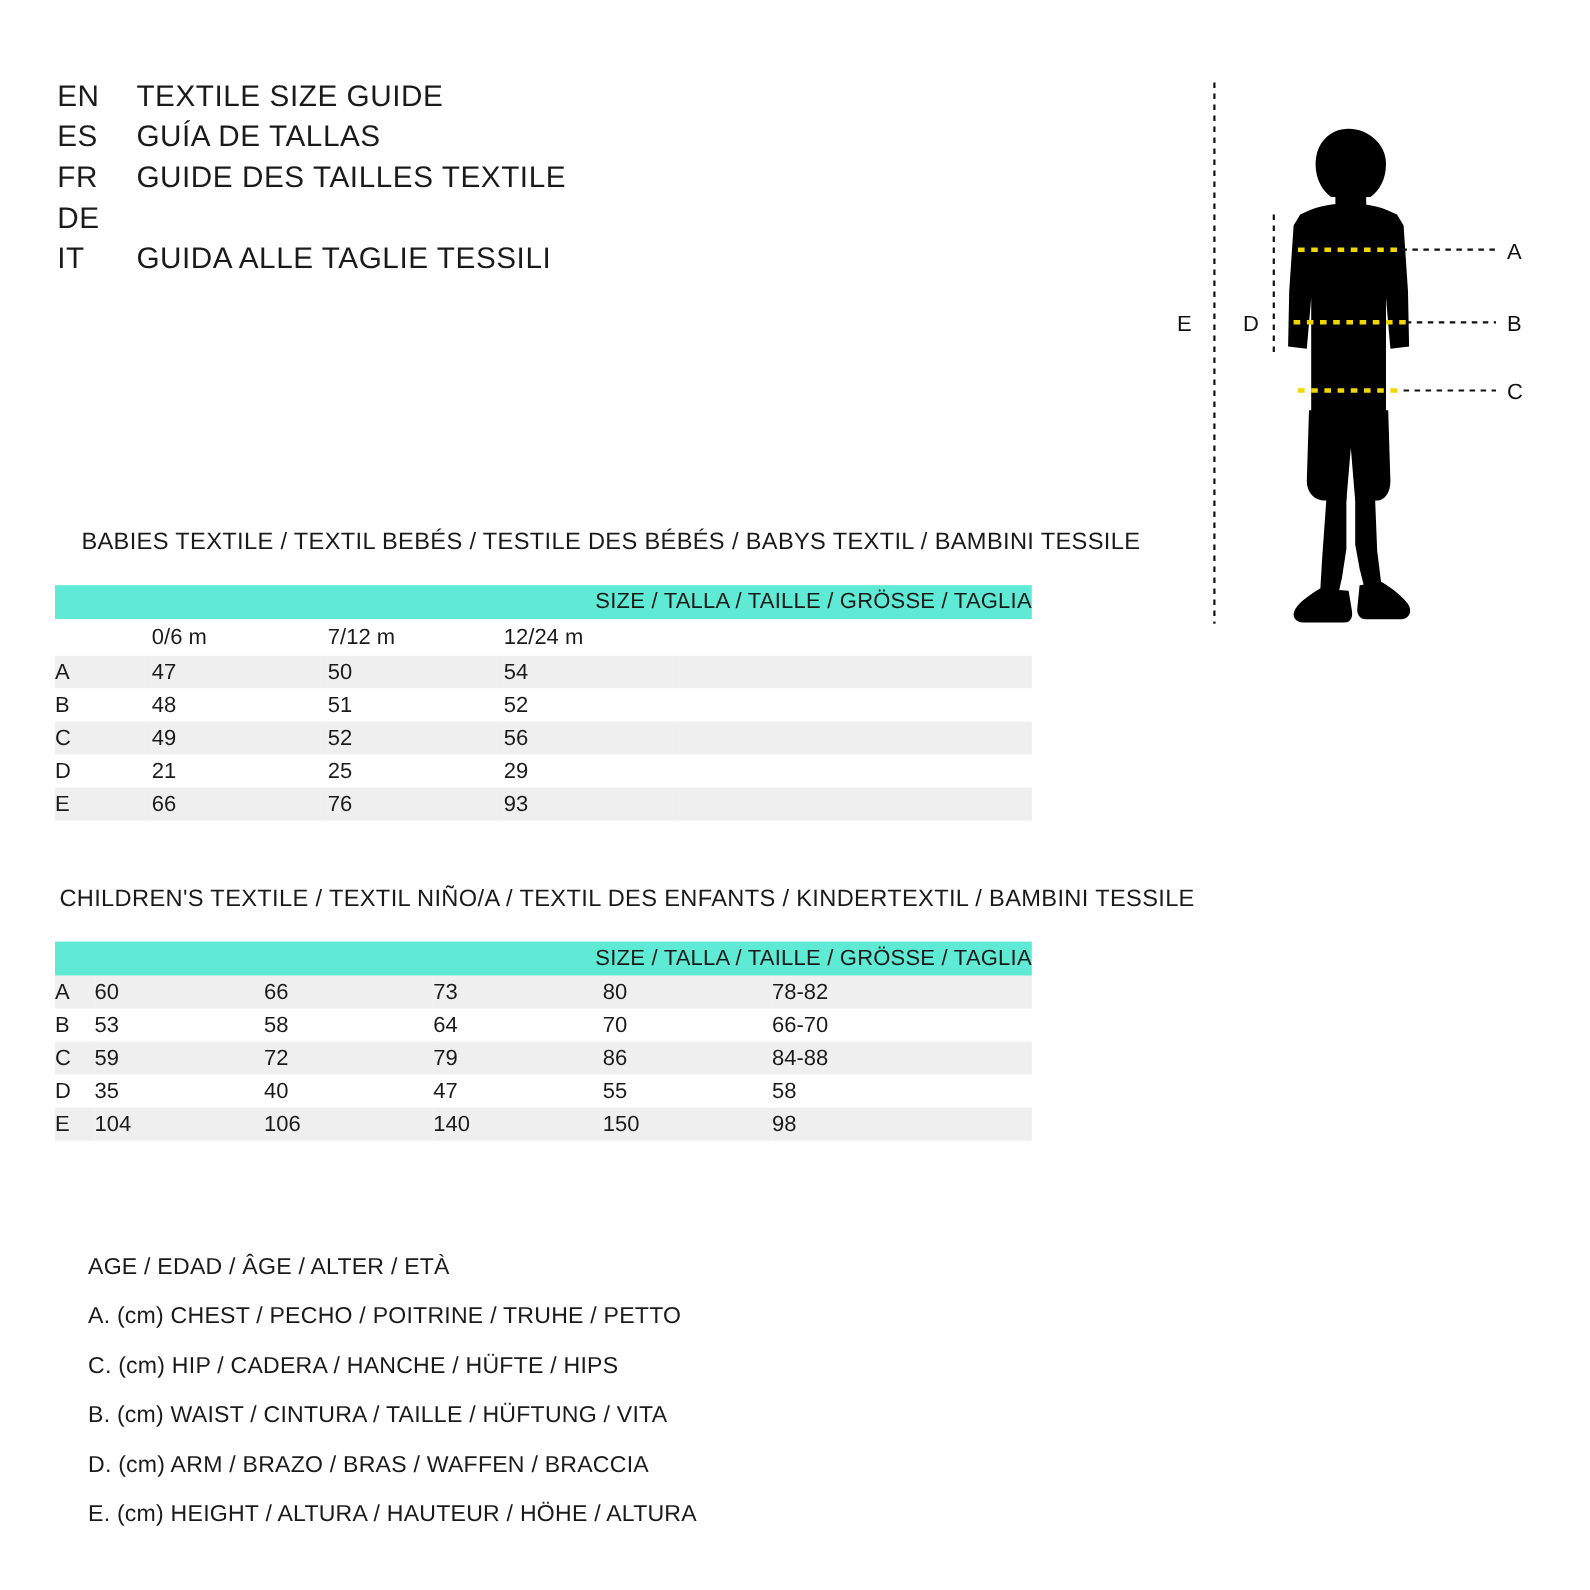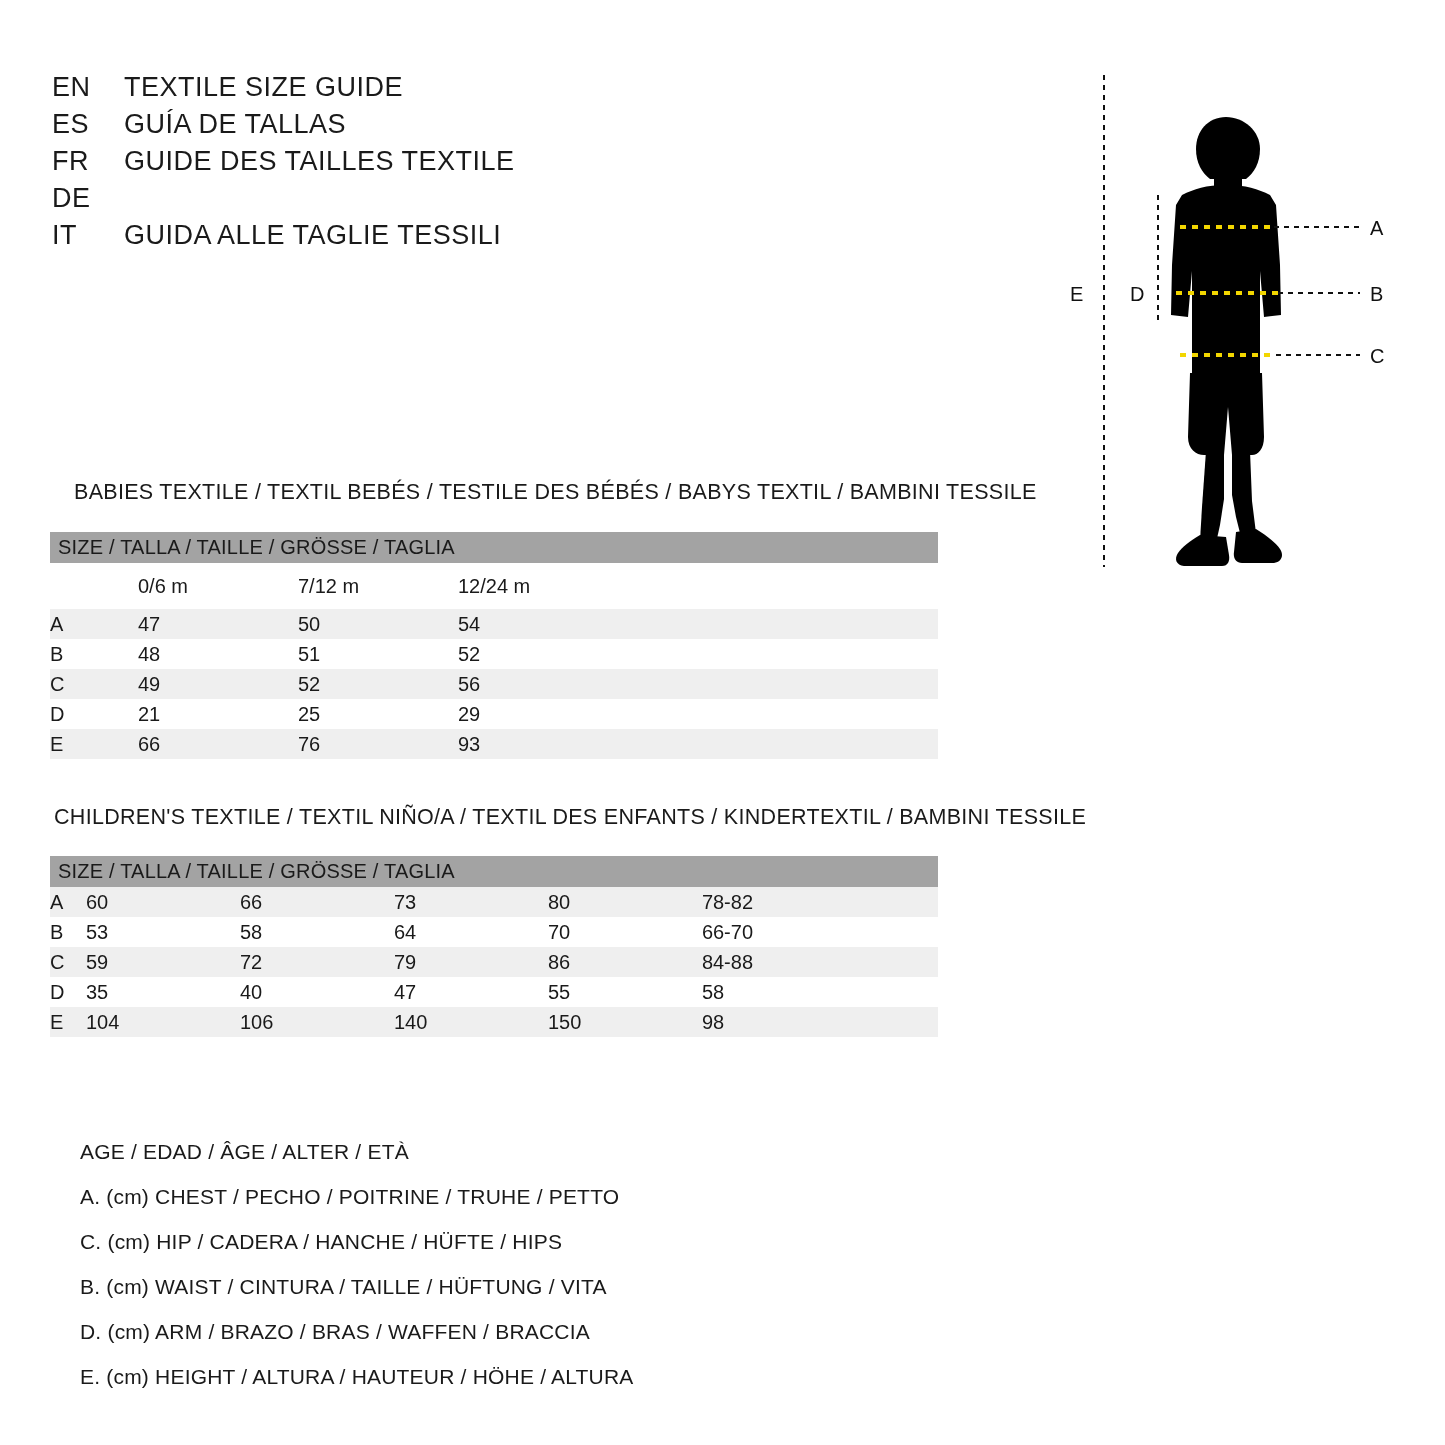--- a/index.html
+++ b/index.html
@@ -74,29 +74,30 @@
   #children-table { left: 50px; top: 856px; width: 888px; }
 
   .size-table th,
   .size-table td {
     padding: 0;
     text-align: left;
     font-weight: normal;
   }
 
   .hdr-row th {
-    background: #a3a3a3;
+    background: #5eead4;
     height: 31px;
     font-size: 20px;
     letter-spacing: 0.2px;
     padding-left: 8px;
+    text-align: right;
   }
   .subhdr-row td {
     background: #ffffff;
-    height: 46px;
+    height: 33px;
   }
   .data-row td {
     height: 30px;
   }
   .data-row.shade td {
     background: #efefef;
   }
   .data-row.plain td {
     background: #ffffff;
   }

